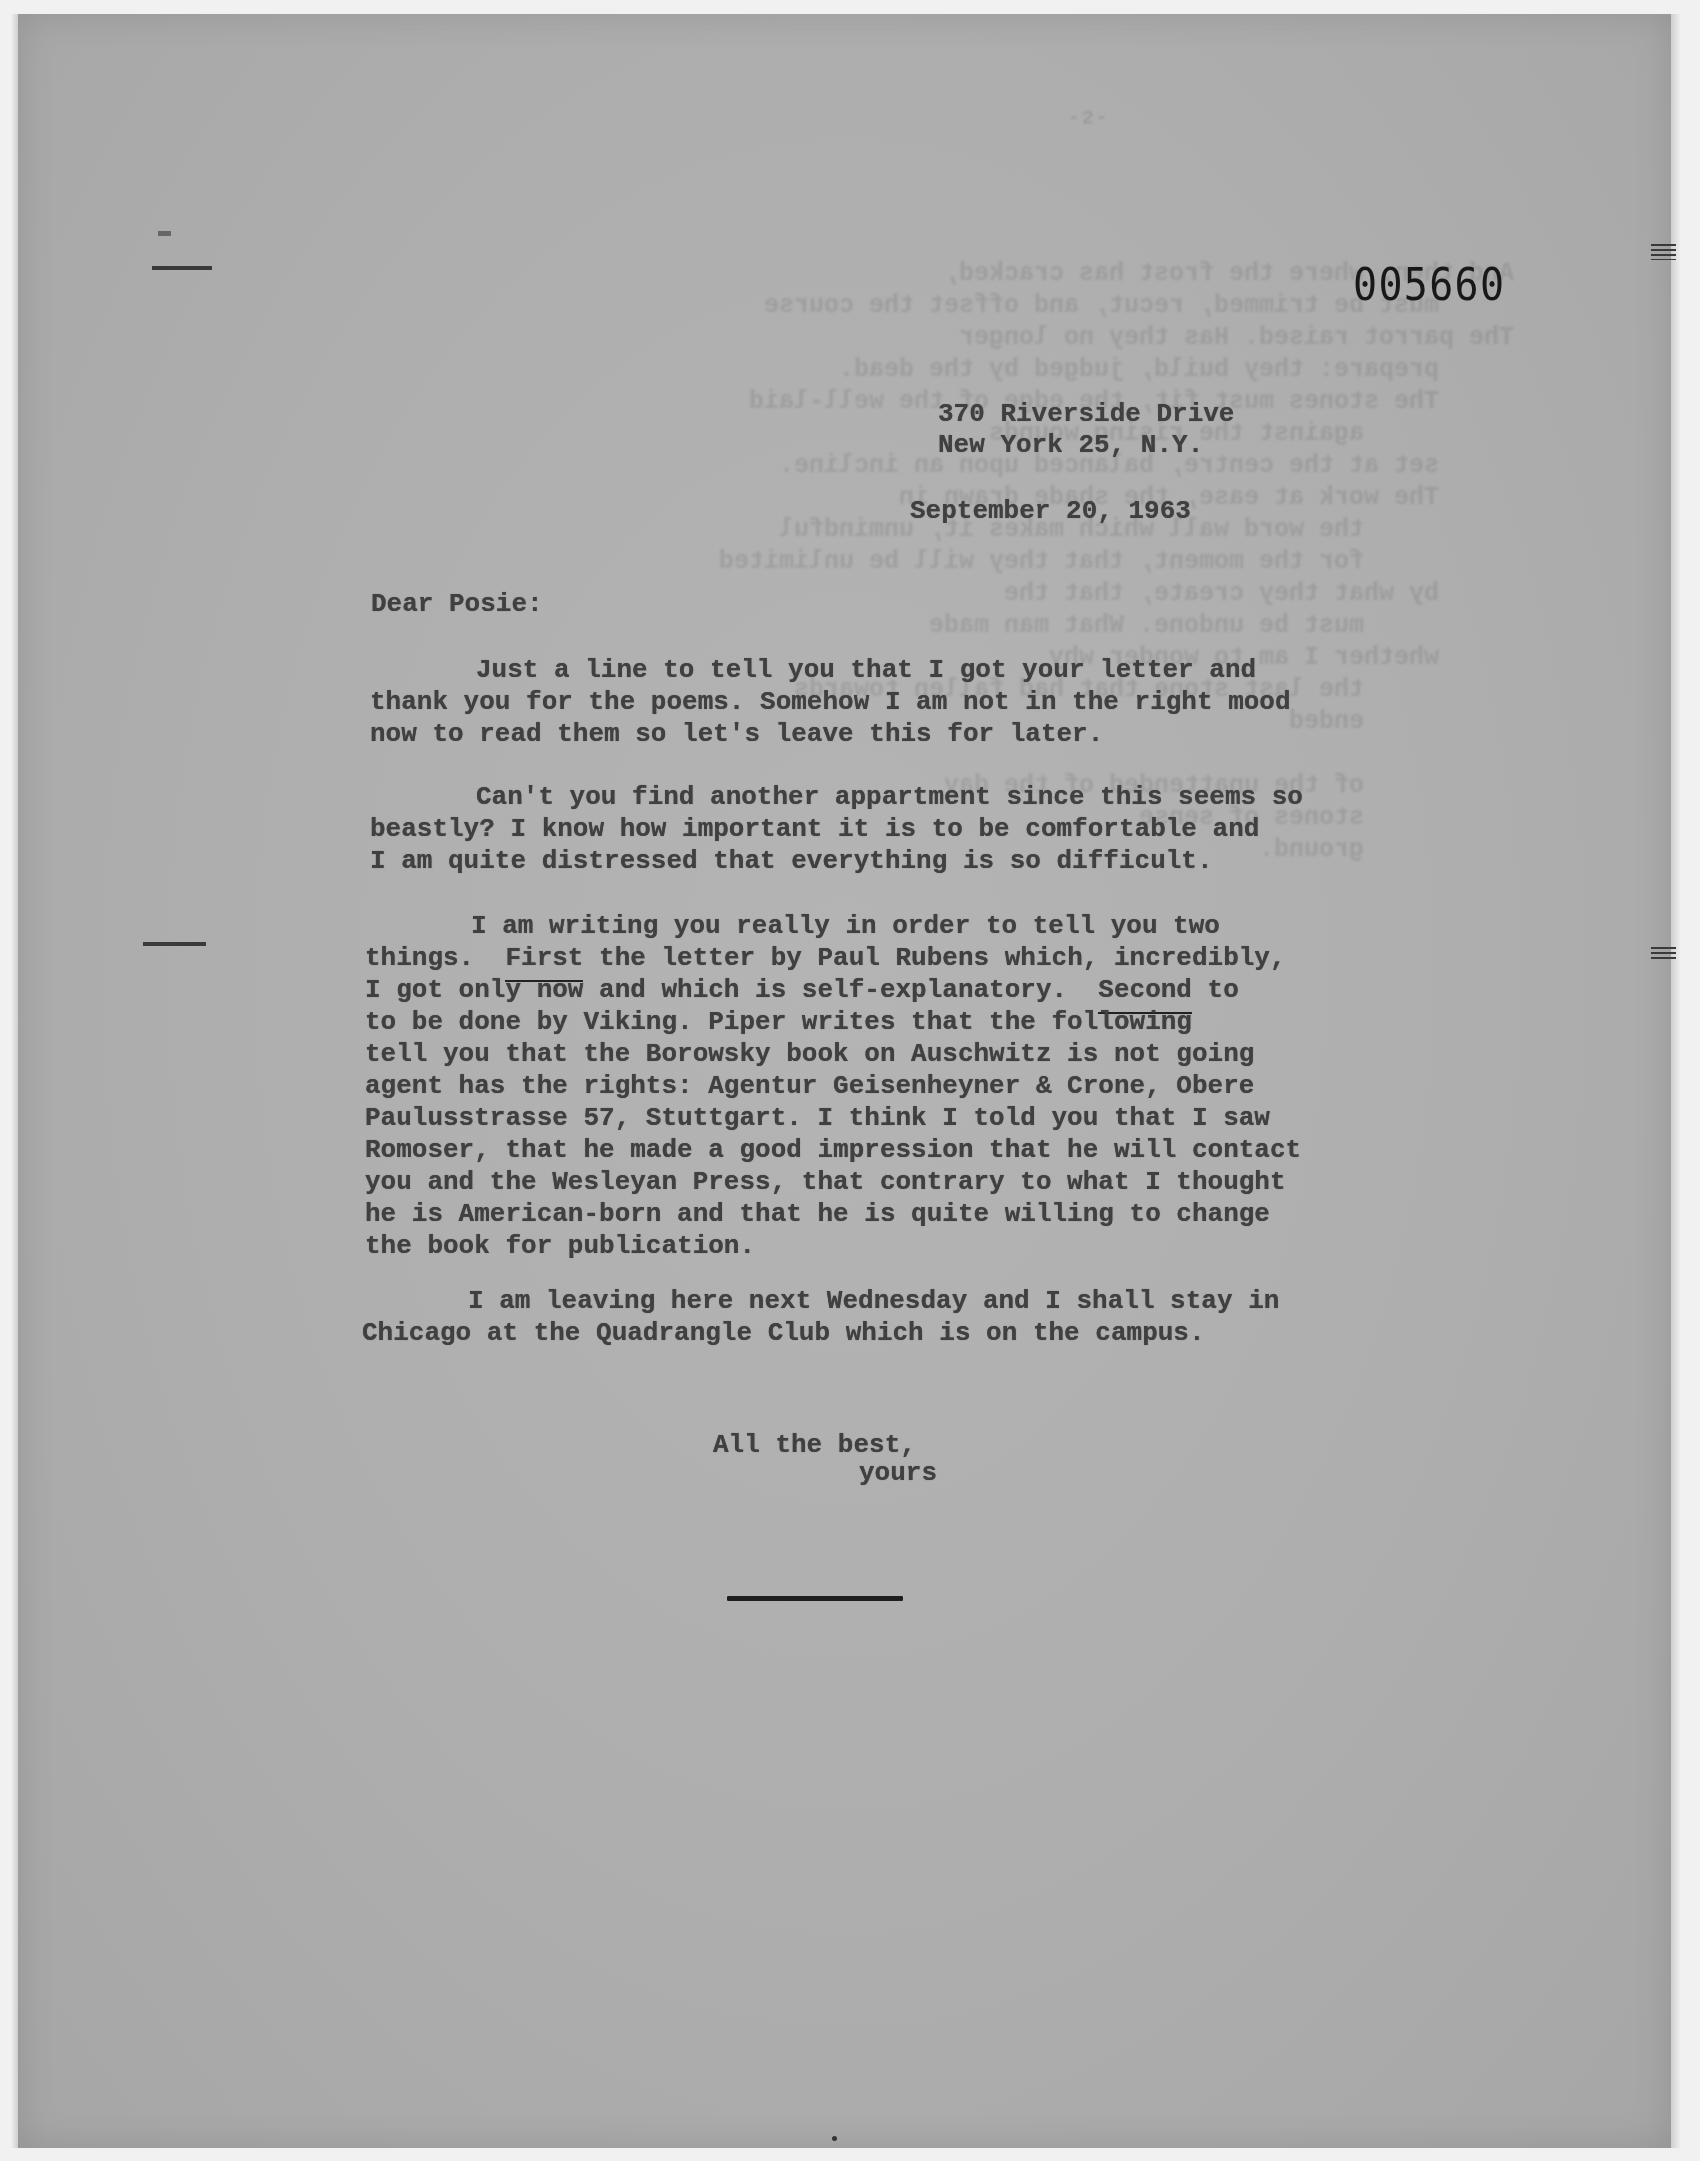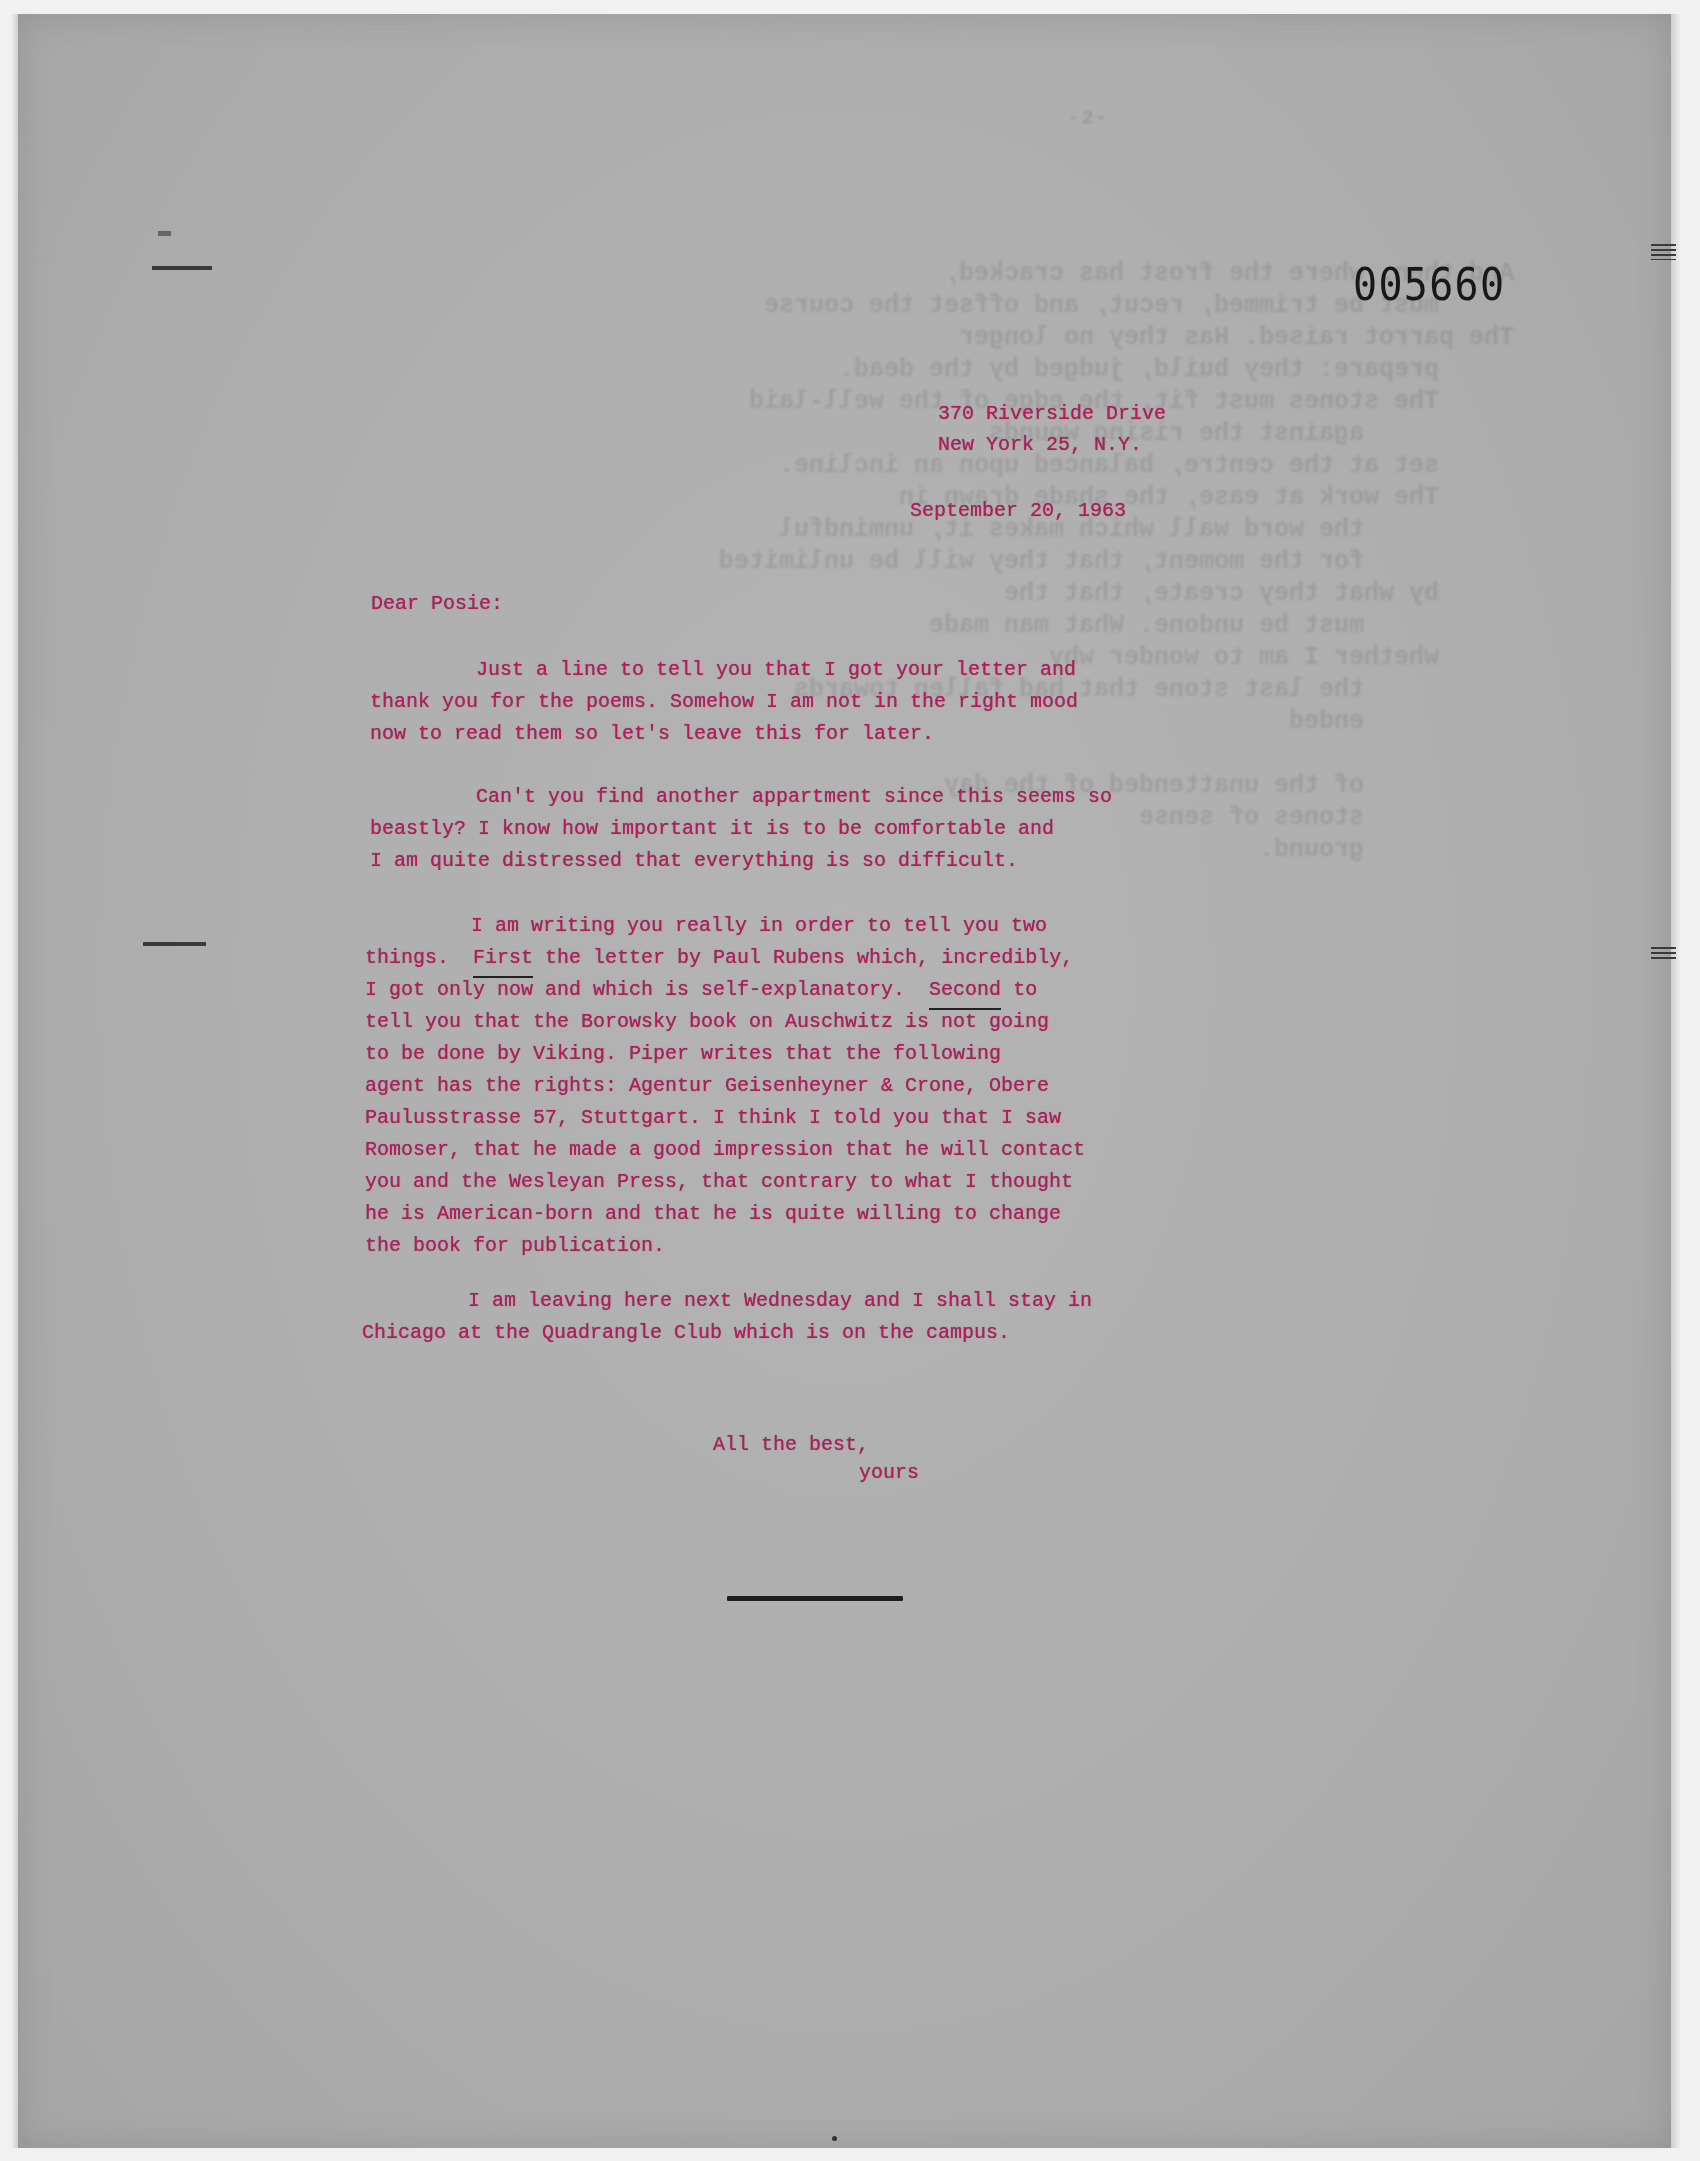--- a/index.html
+++ b/index.html
@@ -81,23 +81,23 @@
       top: 259px;
       font-family: "DejaVu Sans Mono", monospace;
       font-size: 40px;
       color: #181818;
       letter-spacing: 1.3px;
       transform: scaleY(1.12);
       transform-origin: left top;
     }
 
     .typed {
-      color: #be185d;
-      font-weight: normal;
-      font-size: 20px;
+      color: #404040;
+      font-weight: bold;
+      font-size: 26px;
       line-height: 32px;
       white-space: nowrap;
       text-shadow: 0 0 0.9px rgba(0,0,0,0.55);
       position: absolute;
     }
 
     .address {
       left: 938px;
       top: 398px;
     }
@@ -223,22 +223,22 @@
 <div class="typed body-block para2">
   <span class="line indent">Can't you find another appartment since this seems so</span>
   <span class="line">beastly? I know how important it is to be comfortable and</span>
   <span class="line">I am quite distressed that everything is so difficult.</span>
 </div>
 
 <div class="typed body-block para3" style="left:365px;">
   <span class="line indent">I am writing you really in order to tell you two</span>
   <span class="line"><span>things.</span>&nbsp;&nbsp;<u class="typed-u">First</u>&nbsp;<span>the letter by Paul Rubens which, incredibly,</span></span>
   <span class="line"><span>I got only now and which is self-explanatory.</span>&nbsp;&nbsp;<u class="typed-u">Second</u>&nbsp;<span>to</span></span>
+  <span class="line">to be done by Viking.  Piper writes that the following</span>
   <span class="line">tell you that the Borowsky book on Auschwitz is not going</span>
-  <span class="line">to be done by Viking.  Piper writes that the following</span>
   <span class="line">agent has the rights: Agentur Geisenheyner &amp; Crone, Obere</span>
   <span class="line">Paulusstrasse 57, Stuttgart.  I think I told you that I saw</span>
   <span class="line">Romoser, that he made a good impression that he will contact</span>
   <span class="line">you and the Wesleyan Press, that contrary to what I thought</span>
   <span class="line">he is American-born and that he is quite willing to change</span>
   <span class="line">the book for publication.</span>
 </div>
 
 <div class="typed body-block para4" style="left:362px;">
   <span class="line indent">I am leaving here next Wednesday and I shall stay in</span>

